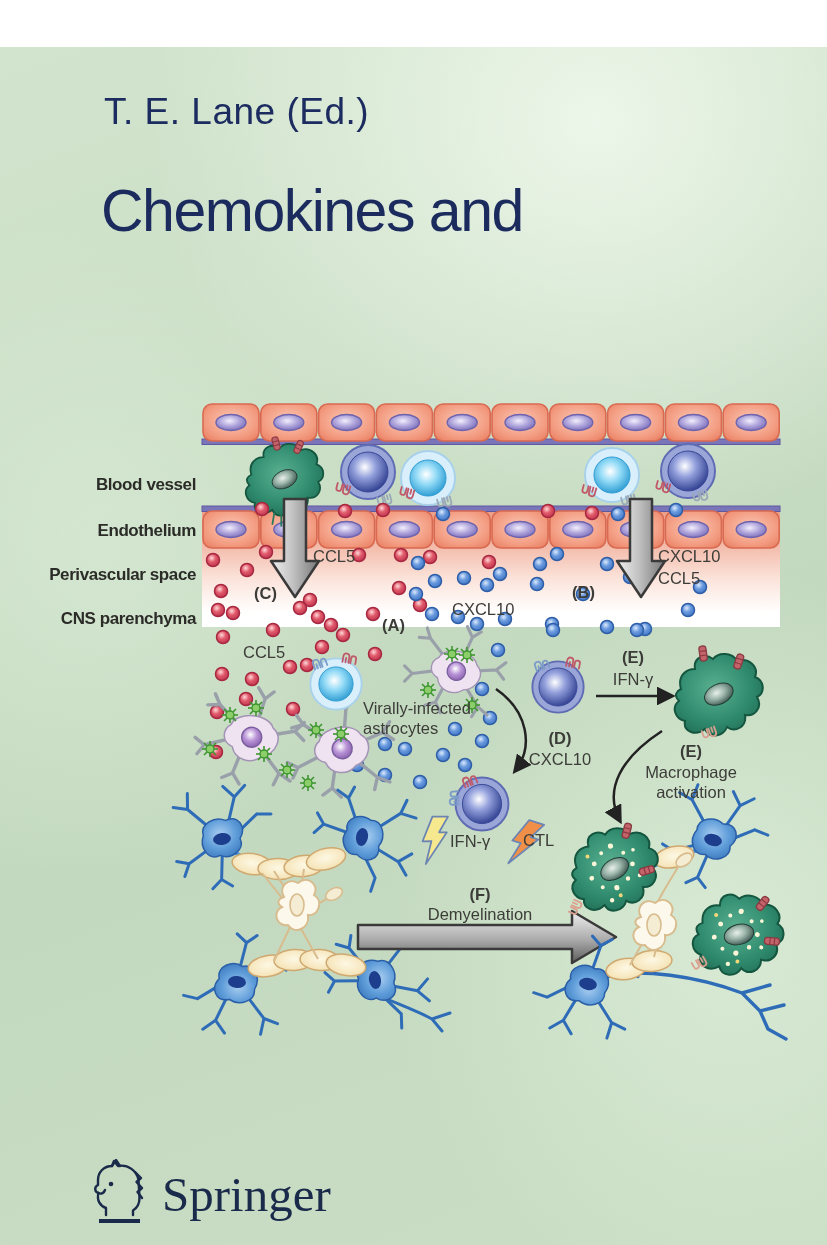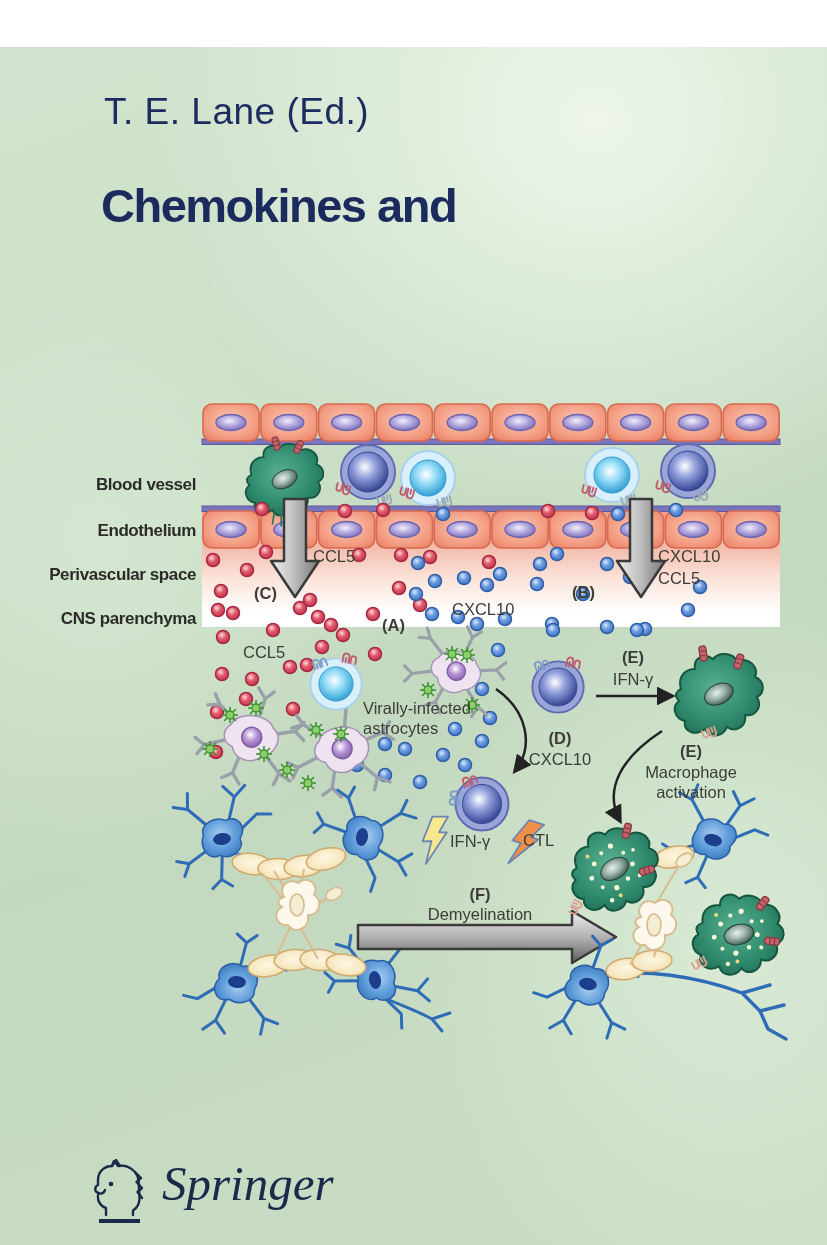--- a/index.html
+++ b/index.html
@@ -9,23 +9,23 @@
     background:
       radial-gradient(90% 55% at 72% 6%, rgba(238,247,235,.95), rgba(238,247,235,0) 60%),
       radial-gradient(60% 45% at 12% 40%, rgba(218,235,214,.65), rgba(218,235,214,0) 60%),
       radial-gradient(75% 55% at 88% 72%, rgba(224,240,220,.7), rgba(224,240,220,0) 55%),
       linear-gradient(160deg,#d2e4cd 0%,#c3d9bf 55%,#cadec5 100%);
     margin-top: 47px;
   }
   .bottom-edge{position:absolute;left:0;bottom:0;width:100%;height:9px;
     background:linear-gradient(to bottom,rgba(100,150,150,0),rgba(105,150,148,.35));}
   .author{position:absolute;left:104px;top:44px;font-size:37px;color:#1c2c60;letter-spacing:.5px;}
-  .title{position:absolute;left:101px;top:134px;margin:0;font-size:47px;line-height:1.05;
-    font-weight:bold;color:#1b2b5e;letter-spacing:-1.5px;}
-  .publisher{position:absolute;left:90px;top:1112px;display:flex;align-items:flex-start;color:#1a2a4a;font-style:italic;}
+  .title{position:absolute;left:101px;top:134px;margin:0;font-size:59px;line-height:1.05;
+    font-weight:normal;color:#1b2b5e;letter-spacing:-1.5px;}
+  .publisher{position:absolute;left:90px;top:1112px;display:flex;align-items:flex-end;color:#1a2a4a;}
   .publisher .word{font-family:"Liberation Serif", serif;font-size:49px;color:#1a2a4a;
     margin-left:10px;line-height:1;padding-bottom:6px;}
   svg text{font-family:"Liberation Sans", sans-serif;}
   .rowlab{font-weight:bold;font-size:17px;fill:#2b2b28;letter-spacing:-.4px;}
   .lab{font-size:16.5px;fill:#3c3c38;}
   .lab-b{font-size:16.5px;font-weight:bold;fill:#3c3c38;}
 </style>
 </head>
 <body>
 

